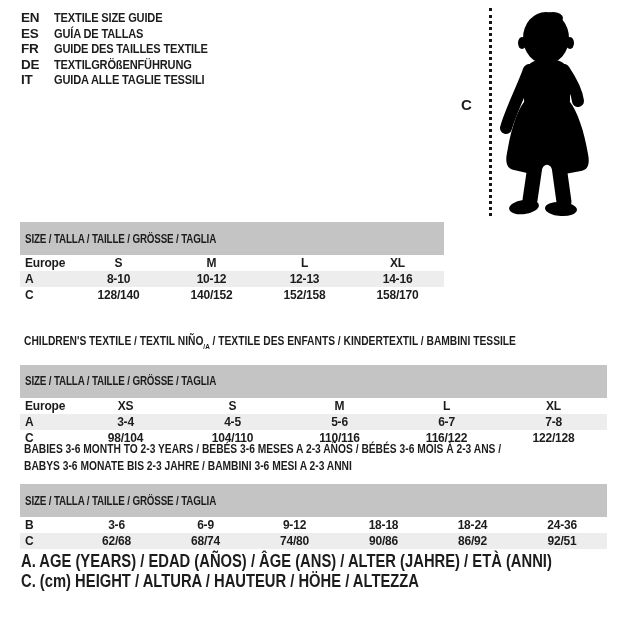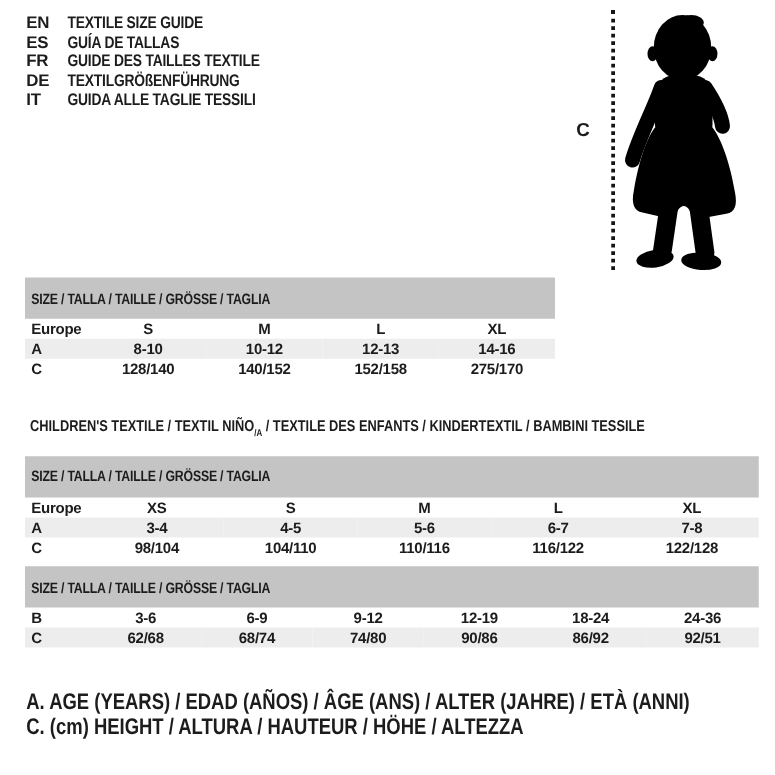--- a/index.html
+++ b/index.html
@@ -127,21 +127,21 @@
         <td>8-10</td>
         <td>10-12</td>
         <td>12-13</td>
         <td>14-16</td>
       </tr>
       <tr>
         <td class="rowlabel">C</td>
         <td>128/140</td>
         <td>140/152</td>
         <td>152/158</td>
-        <td>275/170</td>
+        <td>158/170</td>
       </tr>
     </tbody>
       </table>
   </div>
 
   <div class="table-block" id="table-children">
     <div class="tb-title">
       <span class="cond"><span>CHILDREN'S TEXTILE / TEXTIL NIÑO</span><span class="sub">/A</span><span> / TEXTILE DES ENFANTS / KINDERTEXTIL / BAMBINI TESSILE</span></span>
     </div>
     <table class="size-table">
@@ -180,41 +180,43 @@
         <td>110/116</td>
         <td>116/122</td>
         <td>122/128</td>
       </tr>
     </tbody>
       </table>
   </div>
 
   <div class="table-block" id="table-babies">
     <div class="tb-title">
+      <div><span class="cond">BABIES 3-6 MONTH TO 2-3 YEARS / BEBÉS 3-6 MESES A 2-3 AÑOS / BÉBÉS 3-6 MOIS À 2-3 ANS /</span></div>
+      <div class="tb-title-l2"><span class="cond">BABYS 3-6 MONATE BIS 2-3 JAHRE / BAMBINI 3-6 MESI A 2-3 ANNI</span></div>
     </div>
     <table class="size-table">
       <colgroup>
           <col style="width:52px">
           <col style="width:89px">
           <col style="width:89px">
           <col style="width:89px">
           <col style="width:89px">
           <col style="width:89px">
           <col style="width:90px">
         </colgroup>
       <tbody>
           <tr class="head">
         <td colspan="7"><span class="cond">SIZE / TALLA / TAILLE / GRÖSSE / TAGLIA</span></td>
       </tr>
       <tr>
         <td class="rowlabel">B</td>
         <td>3-6</td>
         <td>6-9</td>
         <td>9-12</td>
-        <td>12-19</td>
+        <td>18-18</td>
         <td>18-24</td>
         <td>24-36</td>
       </tr>
       <tr class="stripe">
         <td class="rowlabel">C</td>
         <td>62/68</td>
         <td>68/74</td>
         <td>74/80</td>
         <td>90/86</td>
         <td>86/92</td>

